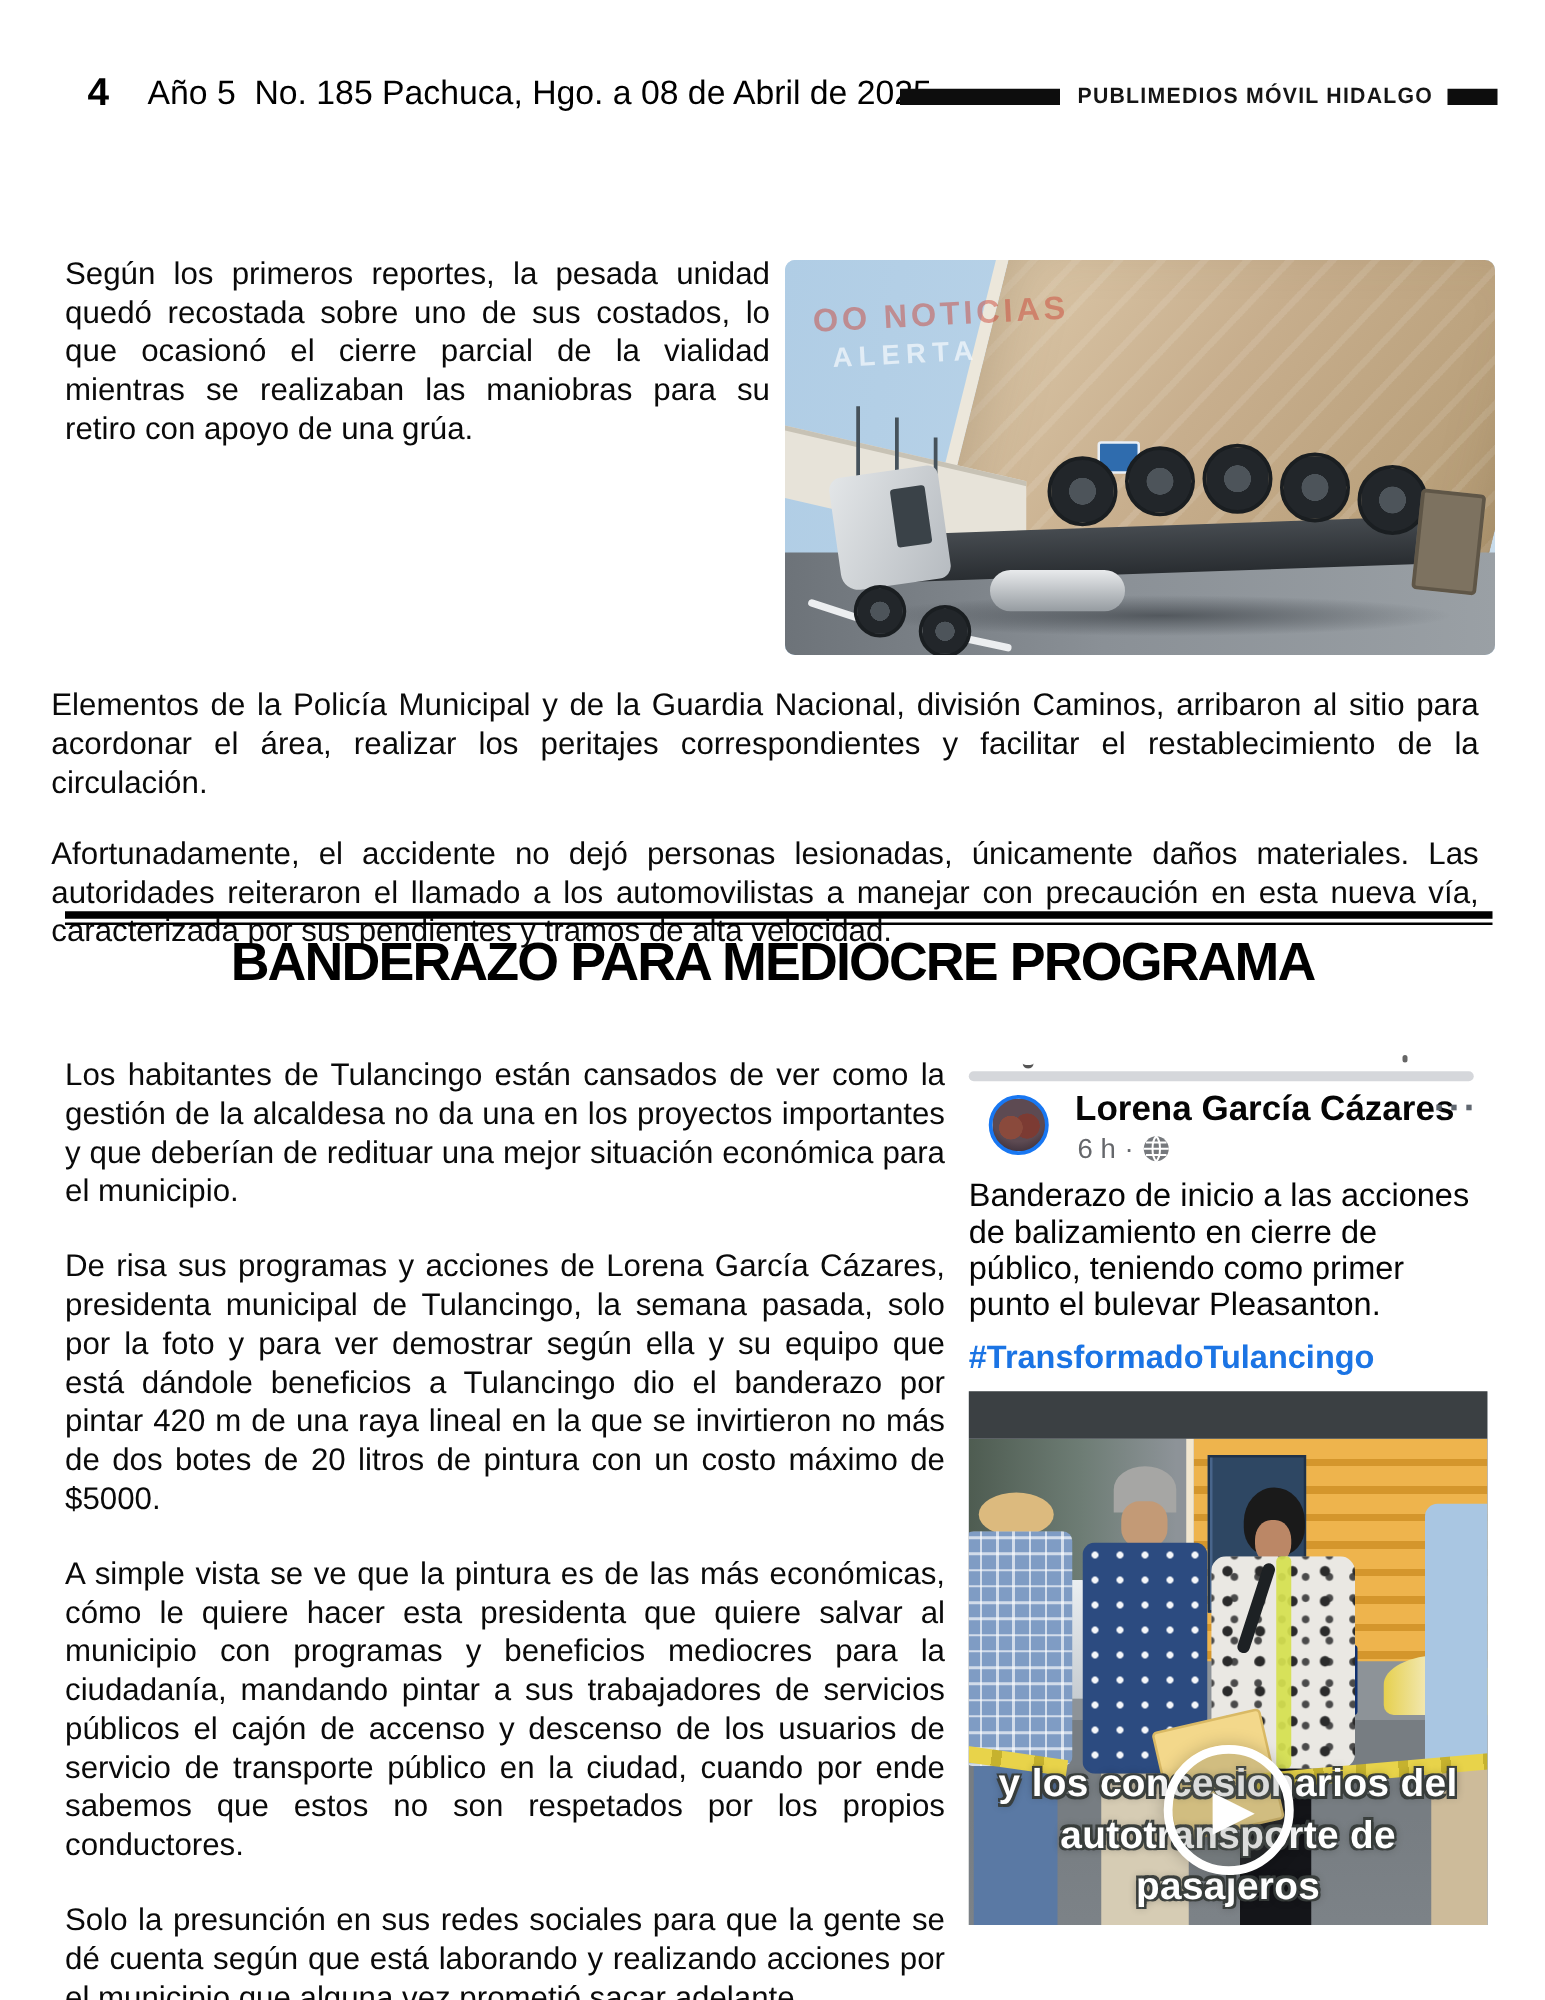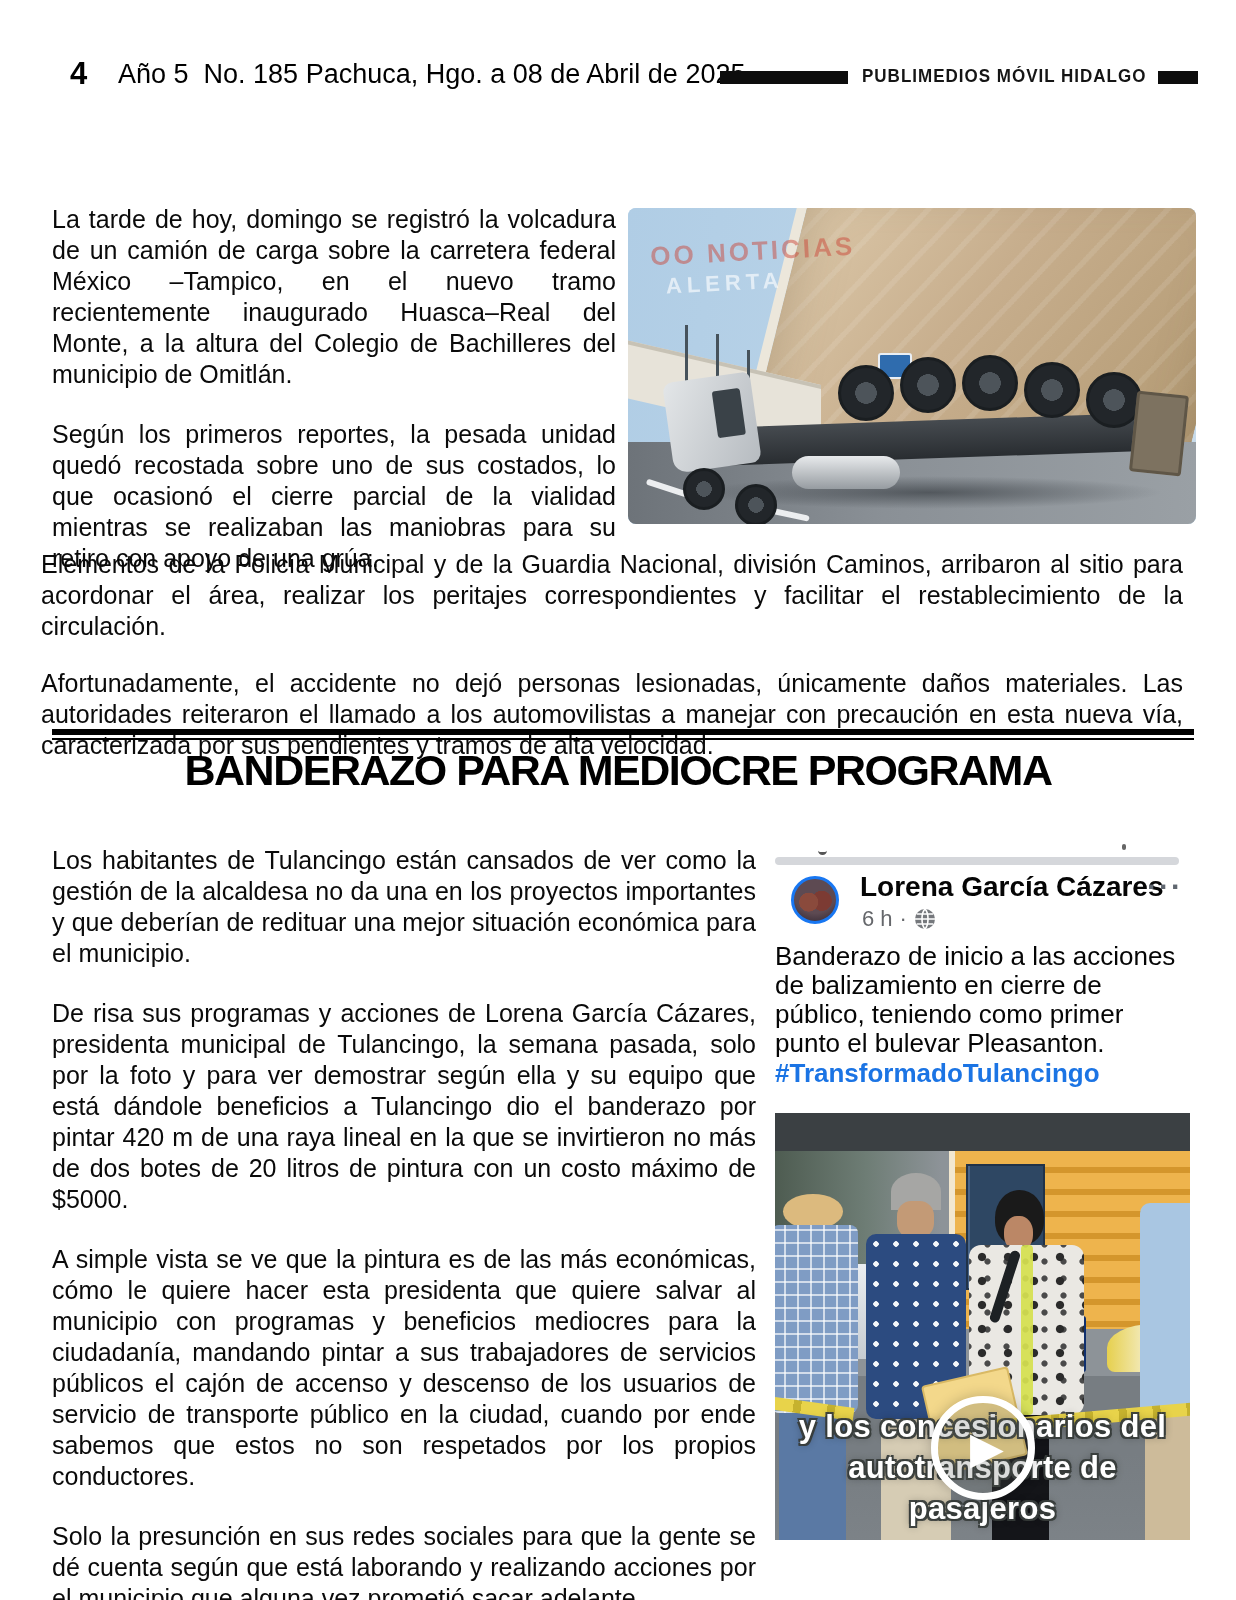--- a/index.html
+++ b/index.html
@@ -87,21 +87,21 @@
   .fb-mark2{left:357px;top:4px;width:4px;height:6px;background:#666;border-radius:2px;}
   .fb-avatar{left:26px;top:36px;width:48px;height:48px;border-radius:50%;
     border:3px solid #1877f2;box-sizing:border-box;overflow:hidden;
     background:radial-gradient(circle at 35% 55%,#8a4a3c 0 26%,rgba(0,0,0,0) 27%),
       radial-gradient(circle at 66% 52%,#7c3b33 0 28%,rgba(0,0,0,0) 29%),
       radial-gradient(circle at 50% 30%,#5d4a52 0 60%,#2f2530 100%);}
   .fb-name{left:95px;top:31px;font-size:28px;font-weight:bold;color:#050505;white-space:nowrap;}
   .fb-meta{left:97px;top:66px;font-size:22px;color:#65676b;display:flex;align-items:center;gap:7px;}
   .fb-dots{left:382px;top:30px;font-size:30px;font-weight:bold;color:#606770;letter-spacing:2px;}
   .fb-body{left:10px;top:102px;width:420px;font-size:26px;line-height:29px;color:#050505;}
-  .fb-hashtag{color:#1b74e4;font-weight:600;margin-top:1px;}
+  .fb-hashtag{color:#1b74e4;font-weight:600;margin-top:13px;}
 
   
   .video{left:10px;top:273px;width:415px;height:427px;overflow:hidden;background:#858b90;}
   .vd-letterbox{left:0;top:0;width:100%;height:38px;background:#3b4043;}
   .vd-scene{left:0;top:38px;width:100%;height:433px;overflow:hidden;
     background:linear-gradient(180deg,#8d9398 0 52%,#777d82 52% 70%,#7f858a 100%);}
   .vd-foliage{left:0;top:0;width:40%;height:48%;
     background:linear-gradient(90deg,#4e5c51 0%,#6e7d75 55%,rgba(110,125,117,0) 100%);}
   .vd-building{left:42%;right:0;top:0;height:41%;border-left:6px solid #f2e7cf;
     background:repeating-linear-gradient(180deg,#eeb44d 0 16px,#d4962c 16px 22px);}
@@ -168,21 +168,20 @@
   <div class="abs hdr-pagenum">4</div>
   <div class="abs hdr-issue">Año 5  No. 185 Pachuca, Hgo. a 08 de Abril de 2025</div>
   <div class="abs hdr-brand">
     <div class="hdr-bar hdr-bar-left"></div>
     <div class="hdr-brandtext">PUBLIMEDIOS MÓVIL HIDALGO</div>
     <div class="hdr-bar hdr-bar-right"></div>
   </div>
 
 
   <div class="abs bodycol art1-col">
-    <p>La tarde de hoy, domingo se registró la volcadura de un camión de carga sobre la carretera federal México –Tampico, en el nuevo tramo recientemente inaugurado Huasca–Real del Monte, a la altura del Colegio de Bachilleres del municipio de Omitlán.</p>
     <p>Según los primeros reportes, la pesada unidad quedó recostada sobre uno de sus costados, lo que ocasionó el cierre parcial de la vialidad mientras se realizaban las maniobras para su retiro con apoyo de una grúa.</p>
   </div>
 
   <div class="abs photo">
     <div class="abs pt-sky"></div>
     <div class="abs pt-slope"></div>
     <div class="abs pt-wall2"></div>
     <div class="abs pt-road"></div>
     <div class="abs pt-lane pt-lane1"></div>
     <div class="abs pt-lane pt-lane2"></div>

